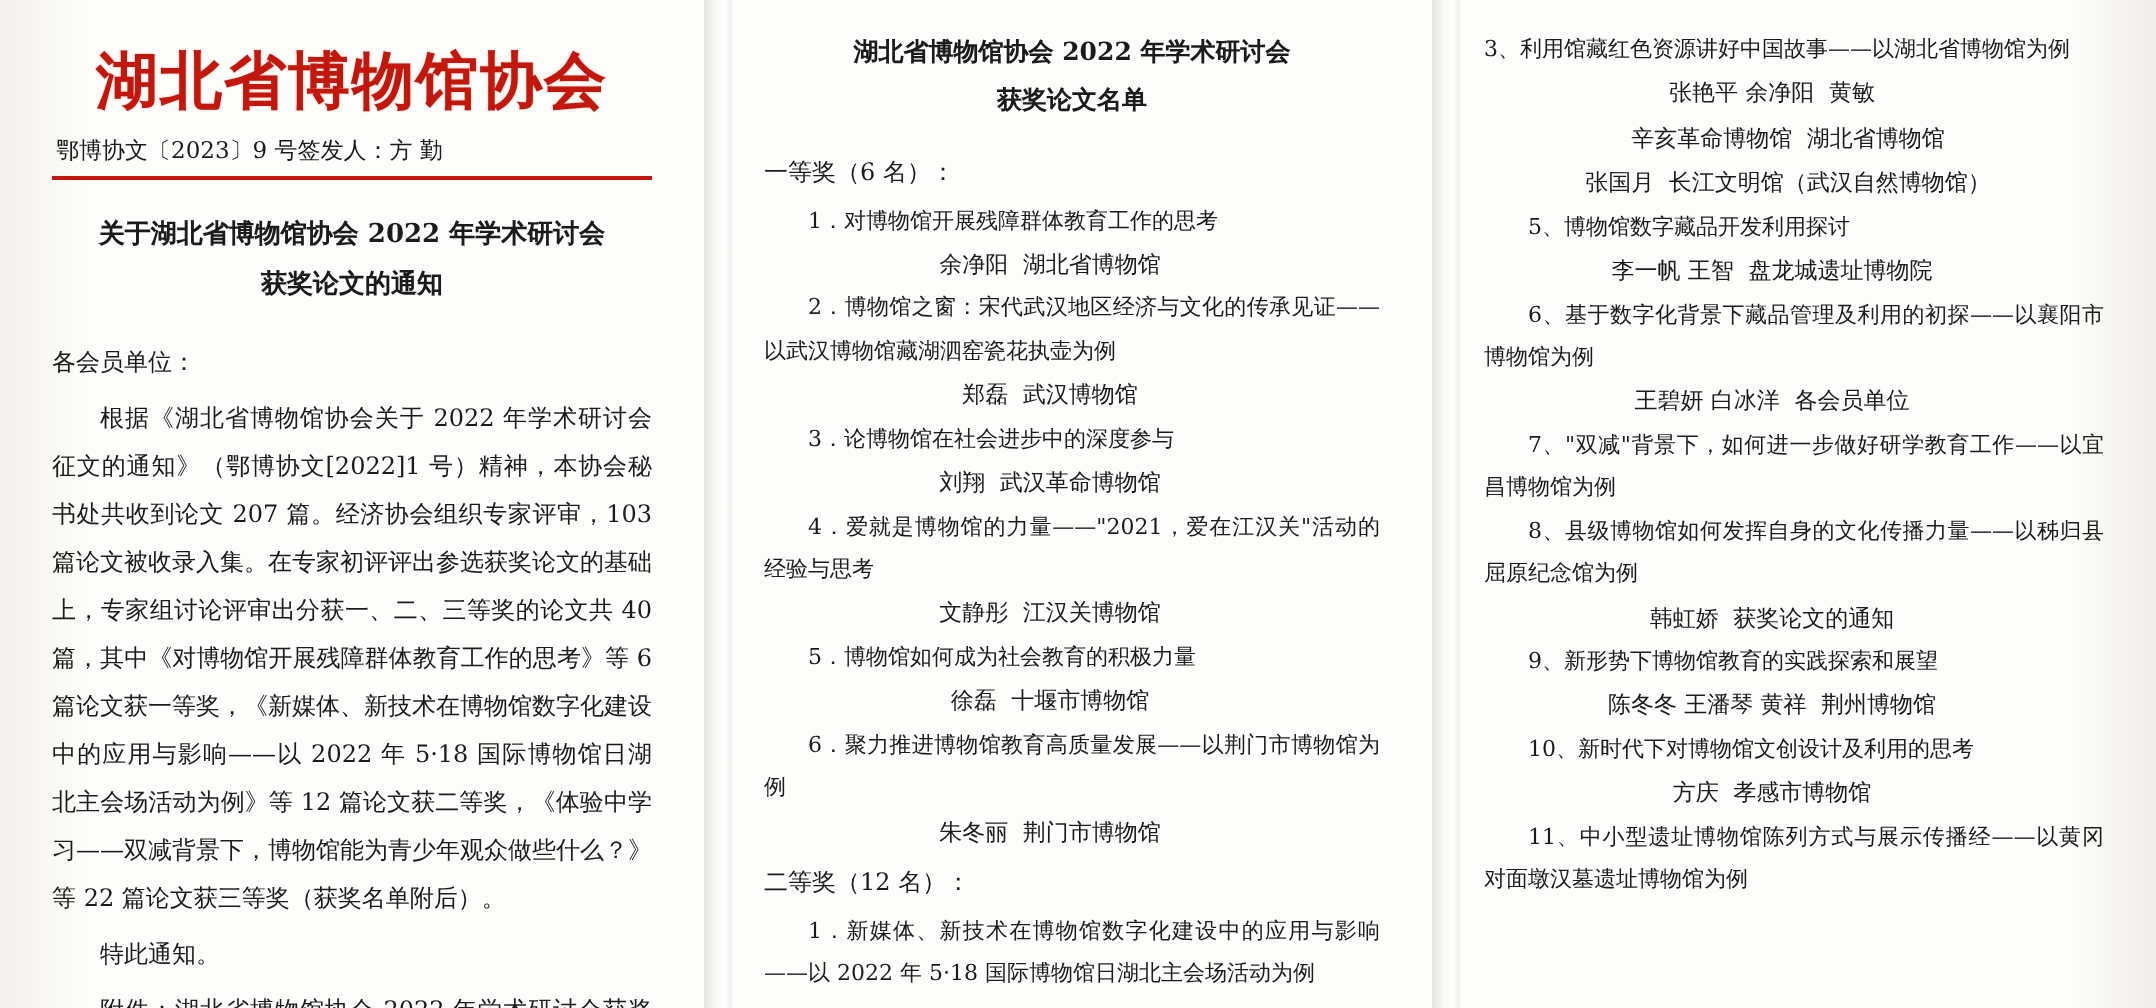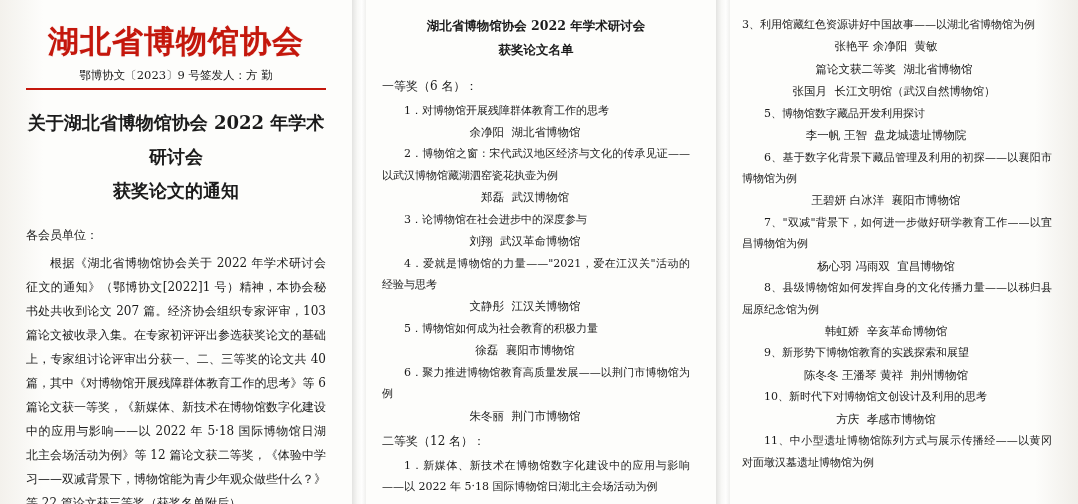--- a/index.html
+++ b/index.html
@@ -41,34 +41,34 @@
     color:#c4170c;
     font-family:"DejaVu Serif","Liberation Serif",serif;
     font-weight:bold;
     font-size:31px;
     letter-spacing:1px;
     line-height:1.1;
     margin:14px 0 10px 0;
     text-shadow:0 0 1px rgba(196,23,12,0.35);
   }
   .docline{
-    display:flex;justify-content:center;
+    display:flex;justify-content:flex-start;
     font-size:11.5px;
     color:#1b1b1b;
     padding:0 2px 5px 2px;
     font-family:"DejaVu Serif","Liberation Serif",serif;
   }
   .redrule{
     height:2px;background:#c4170c;margin:0 0 16px 0;
   }
   .doc-title{
     text-align:center;
     font-family:"DejaVu Serif","Liberation Serif",serif;
     font-weight:bold;
-    font-size:18px;
+    font-size:13px;
     line-height:1.9;
     margin-bottom:14px;
   }
   .para{
     font-family:"DejaVu Serif","Liberation Serif",serif;
     font-size:12px;
     line-height:2.0;
     text-align:justify;
     margin-bottom:4px;
   }
@@ -149,49 +149,48 @@
     <div class="entry">2．博物馆之窗：宋代武汉地区经济与文化的传承见证——以武汉博物馆藏湖泗窑瓷花执壶为例</div>
     <div class="author">郑磊  武汉博物馆</div>
 
     <div class="entry">3．论博物馆在社会进步中的深度参与</div>
     <div class="author">刘翔  武汉革命博物馆</div>
 
     <div class="entry">4．爱就是博物馆的力量——"2021，爱在江汉关"活动的经验与思考</div>
     <div class="author">文静彤  江汉关博物馆</div>
 
     <div class="entry">5．博物馆如何成为社会教育的积极力量</div>
-    <div class="author">徐磊  襄阳市博物馆</div>
+    <div class="author">徐磊  十堰市博物馆</div>
 
     <div class="entry">6．聚力推进博物馆教育高质量发展——以荆门市博物馆为例</div>
     <div class="author">朱冬丽  荆门市博物馆</div>
 
     <div class="grade">二等奖（12 名）：</div>
 
     <div class="entry">1．新媒体、新技术在博物馆数字化建设中的应用与影响——以 2022 年 5·18 国际博物馆日湖北主会场活动为例</div>
 
   </div>
 
   <div class="col c3">
     <div class="entry cont">3、利用馆藏红色资源讲好中国故事——以湖北省博物馆为例</div>
     <div class="author">张艳平 余净阳  黄敏</div>
-    <div class="author wide">篇论文获二等奖  湖北省博物馆</div>
+    <div class="author wide">辛亥革命博物馆  湖北省博物馆</div>
 
     <div class="author wide">张国月  长江文明馆（武汉自然博物馆）</div>
 
     <div class="entry">5、博物馆数字藏品开发利用探讨</div>
     <div class="author">李一帆 王智  盘龙城遗址博物院</div>
 
     <div class="entry">6、基于数字化背景下藏品管理及利用的初探——以襄阳市博物馆为例</div>
-    <div class="author">王碧妍 白冰洋  襄阳市博物馆</div>
+    <div class="author">王碧妍 白冰洋  各会员单位</div>
 
     <div class="entry">7、"双减"背景下，如何进一步做好研学教育工作——以宜昌博物馆为例</div>
-    <div class="author">杨心羽 冯雨双  宜昌博物馆</div>
 
     <div class="entry">8、县级博物馆如何发挥自身的文化传播力量——以秭归县屈原纪念馆为例</div>
-    <div class="author">韩虹娇  辛亥革命博物馆</div>
+    <div class="author">韩虹娇  获奖论文的通知</div>
 
     <div class="entry">9、新形势下博物馆教育的实践探索和展望</div>
     <div class="author">陈冬冬 王潘琴 黄祥  荆州博物馆</div>
 
     <div class="entry">10、新时代下对博物馆文创设计及利用的思考</div>
     <div class="author">方庆  孝感市博物馆</div>
 
     <div class="entry">11、中小型遗址博物馆陈列方式与展示传播经——以黄冈对面墩汉墓遗址博物馆为例</div>
   </div>
 

